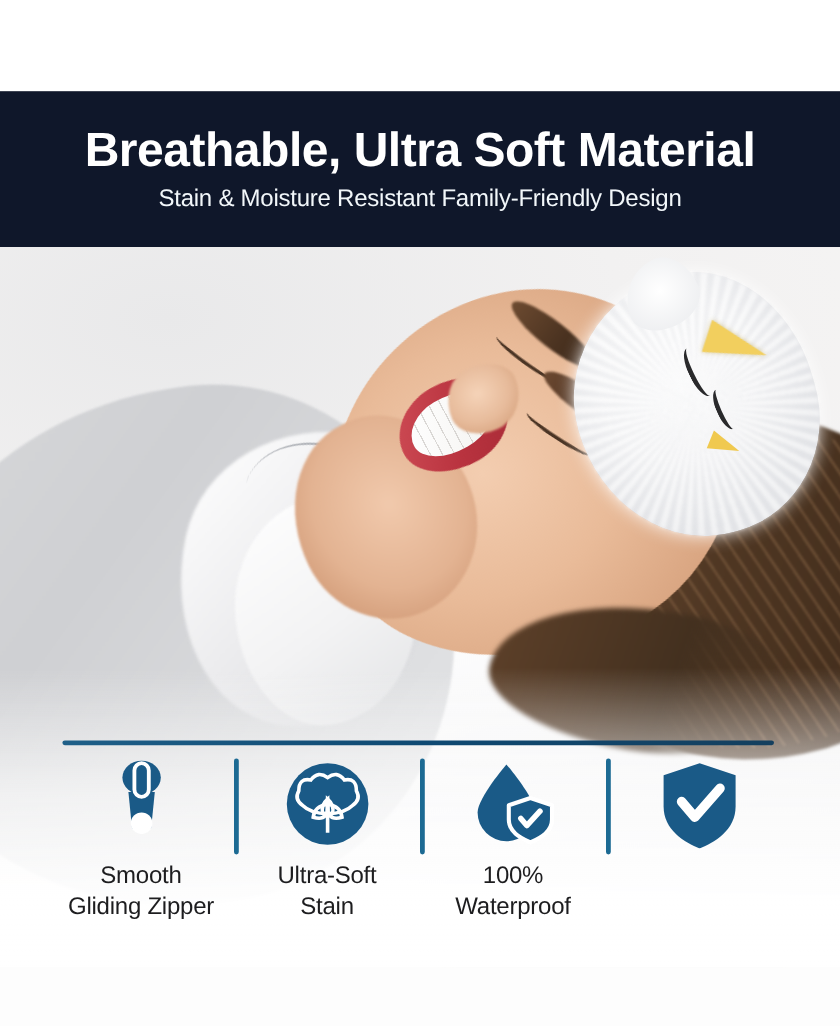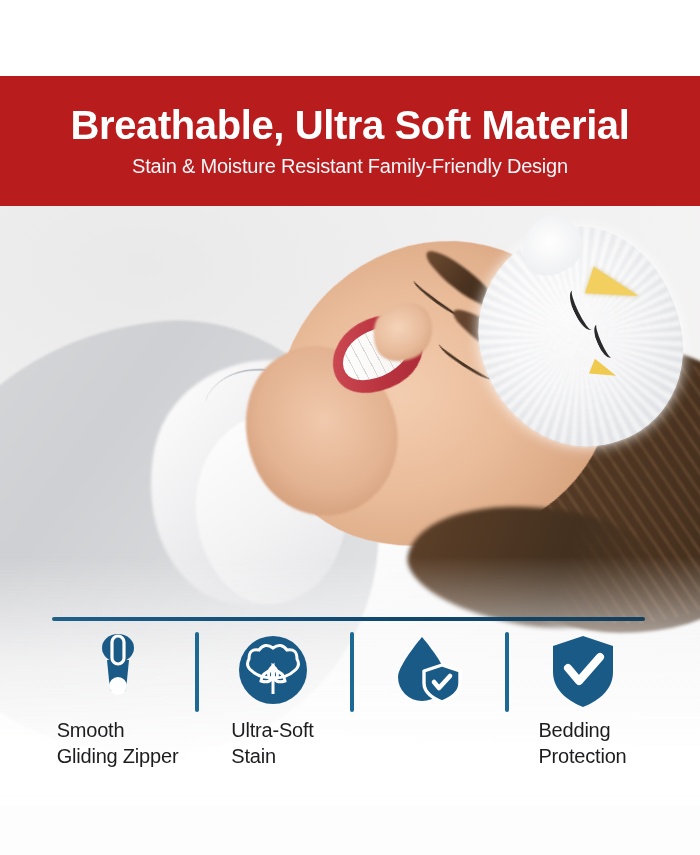--- a/index.html
+++ b/index.html
@@ -20,21 +20,21 @@
   .top-strip {
     position:absolute; left:0; top:0;
     width:700px; height:76px;
     background:#ffffff;
   }
 
   
   .banner {
     position:absolute; left:0; top:76px;
     width:700px; height:130px;
-    background:#b91c1c;
+    background:#0f172a;
     display:flex; flex-direction:column;
     align-items:center; justify-content:center;
     text-align:center;
   }
   .banner-title {
     color:#ffffff;
     font-size:40px;
     font-weight:bold;
     letter-spacing:-0.4px;
     line-height:1.08;
@@ -317,20 +317,21 @@
     width:4px; height:80px;
     background:#1c6a93;
     border-radius:2px;
   }
   .feature-icon {
     height:76px;
     display:flex; align-items:center; justify-content:center;
   }
   .feature-label {
     margin-top:10px;
+    text-align:center;
     color:#1d1d1f;
     font-size:20px;
     line-height:1.28;
     letter-spacing:-0.2px;
     white-space:pre-line;
   }
 
   
   .bottom-strip {
     position:absolute; left:0; top:806px;
@@ -425,30 +426,30 @@
     </div>
 
     <div class="feature">
       <div class="feature-icon">
         <svg width="72" height="74" viewBox="0 0 72 74" aria-hidden="true">
           <path d="M30 4 C30 4 6 32 6 44 a24 24 0 0 0 48 0 C54 32 30 4 30 4 Z" fill="#1a5a87"></path>
           <path d="M50 32 L68 38 v12 c0 10 -9 15 -18 19 c-9 -4 -18 -9 -18 -19 V38 Z" fill="#1a5a87" stroke="#ffffff" stroke-width="3.4" stroke-linejoin="round"></path>
           <path d="M42 49 l5 6 l11 -12" fill="none" stroke="#ffffff" stroke-width="4.6" stroke-linecap="round" stroke-linejoin="round"></path>
         </svg>
       </div>
+      <div class="feature-label">100%
+Waterproof</div>
     </div>
 
     <div class="feature">
       <div class="feature-icon">
         <svg width="68" height="74" viewBox="0 0 68 74" aria-hidden="true">
           <path d="M34 3 L64 13 v26 c0 20 -18 30 -30 35 C22 69 4 59 4 39 V13 Z" fill="#1a5a87"></path>
           <path d="M19 35 l11 13 l21 -24" fill="none" stroke="#ffffff" stroke-width="8" stroke-linecap="round" stroke-linejoin="round"></path>
         </svg>
       </div>
-      <div class="feature-label">Bedding
-Protection</div>
     </div>
 
   </div>
 
   <div class="bottom-strip"></div>
 
 </div>
 
 </body></html>

